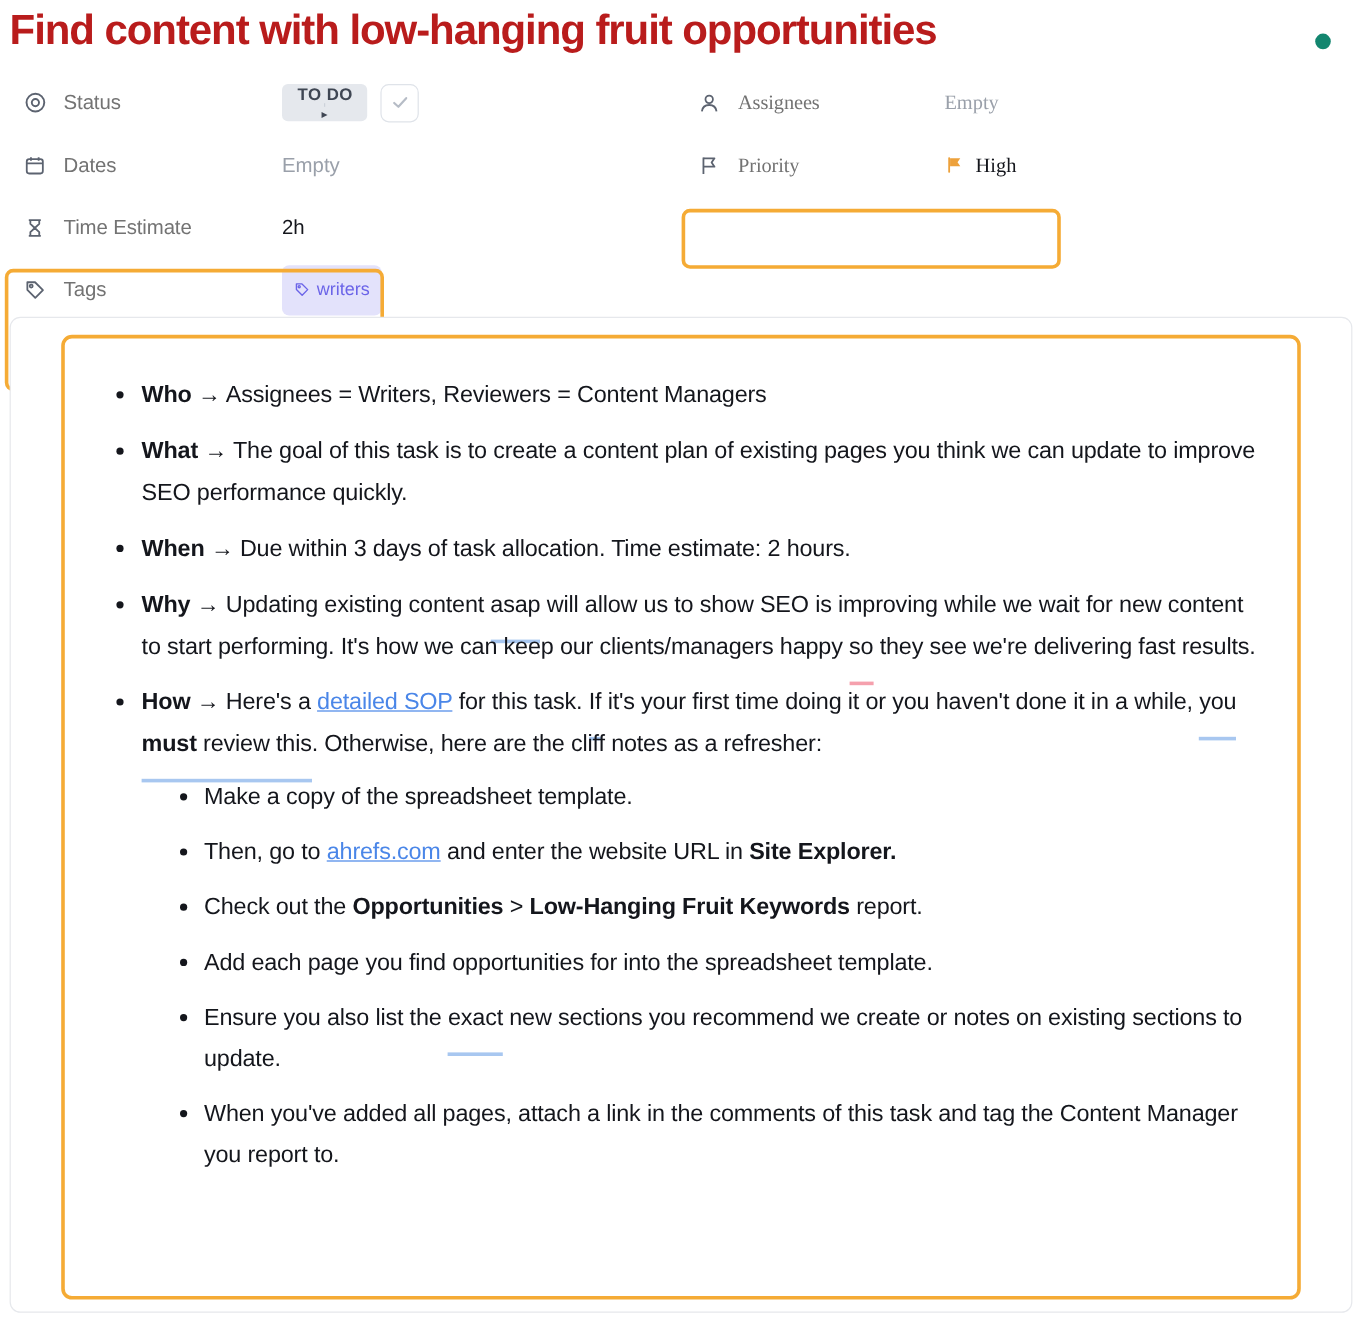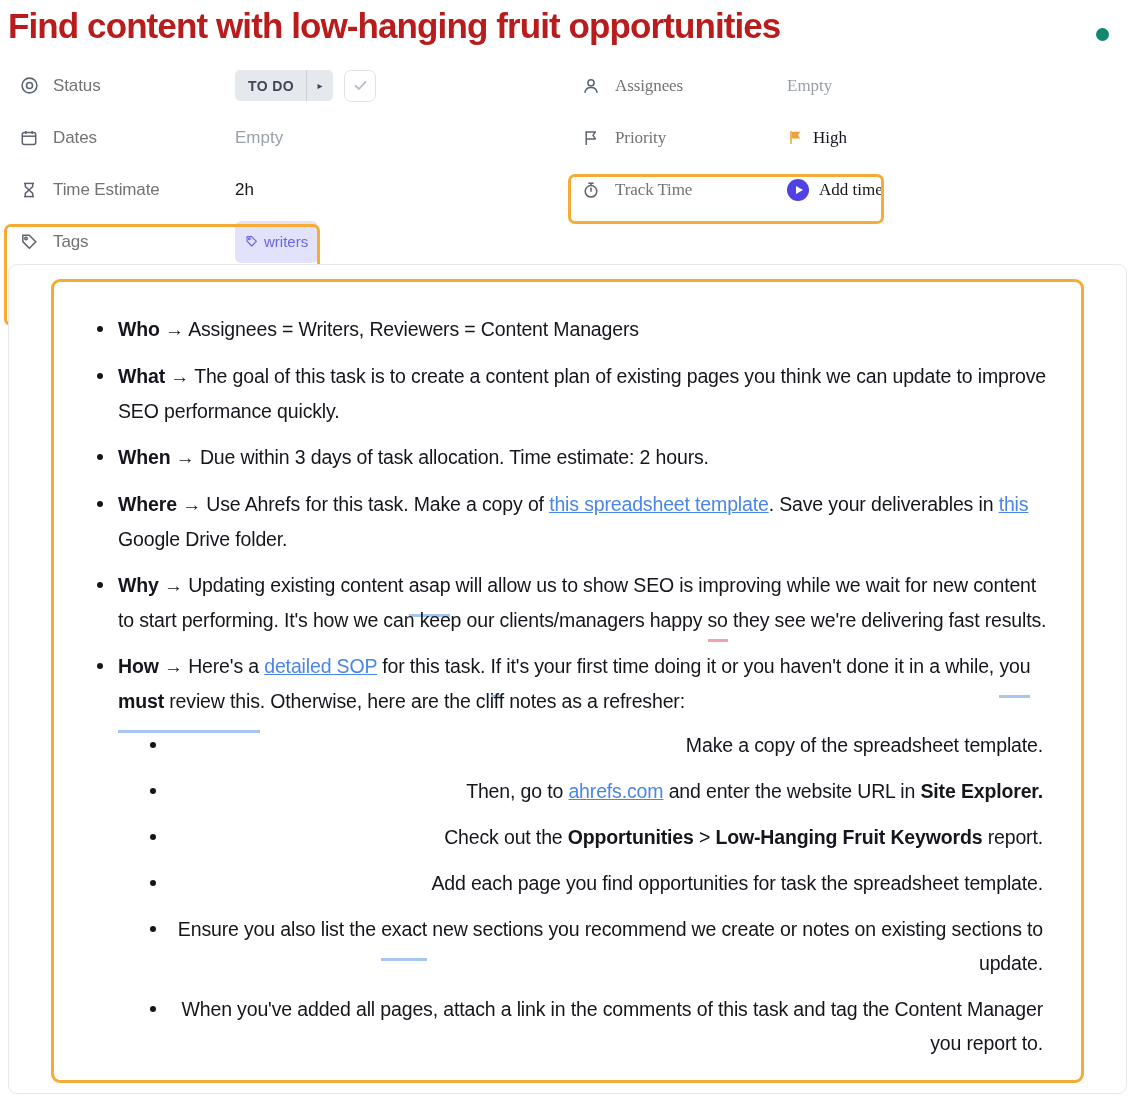--- a/index.html
+++ b/index.html
@@ -56,21 +56,21 @@
     font-size: 17px; color:#737373; letter-spacing:-0.1px;
     width: 182px; flex:0 0 auto;
   }
   .col-right .meta-label { width: 172px; }
   .meta-value { font-size: 17px; color:#14161c; display:flex; align-items:center; }
   .meta-value.empty { color:#9aa0aa; }
 
   
   .status-pill {
     display:inline-flex; align-items:center;
-    background:#e5e8ed; border-radius:5px; height:31px; overflow:hidden;
+    background:#e5e8ed; border-radius:5px; height:31px; overflow:hidden;flex-direction:column;
   }
   .status-pill .txt {
     font-size: 14px; font-weight: bold; letter-spacing: 0.4px;
     color:#3f4653; padding: 0 12px 0 13px;
   }
   .status-pill .sep { width:1px; height:31px; background:#ccd2da; }
   .status-pill .car {
     width: 26px; display:flex; align-items:center; justify-content:center;
     color:#3f4653; font-size:10px;
   }
@@ -142,21 +142,21 @@
     line-height: 34px;
     color:#14161c;
     margin-bottom: 12px;
     letter-spacing: -0.15px;
   }
   .l1 > li::before {
     content:"";
     position:absolute; left: 19px; top: 14px;
     width:6px; height:6px; border-radius:50%; background:#14161c;
   }
-  .l2 { margin-top: 10px; text-align: right; }
+  .l2 { margin-top: 10px; }
   .l2 > li {
     position:relative;
     padding-left: 42px;
     font-size: 19.5px;
     line-height: 34px;
     margin-bottom: 12px;
     letter-spacing: -0.15px;
   }
   .l2 > li::before {
     content:"";
@@ -164,21 +164,21 @@
     width:6px; height:6px; border-radius:50%; background:#14161c;
   }
   b, strong { font-weight: bold; }
   a.lnk { color:#4a86e8; text-decoration: underline; }
   .u-blue {
     border-bottom: 3px solid #a8c7f0;
     padding-bottom: 18px;
   }
   .u-pink {
     border-bottom: 3px solid #f5a0ad;
-    padding-bottom: 8px;
+    padding-bottom: 18px;
   }
   .arrow { font-size:19px; }
 </style>
 </head>
 <body>
 
 <div class="title-row">
   <h1 class="page-title">Find content with low-hanging fruit opportunities</h1>
   <div class="status-dot"></div>
 </div>
@@ -280,37 +280,20 @@
         <span class="flag-ico">
           <svg width="17" height="17" viewBox="0 0 18 18" fill="currentColor">
             <rect x="3.4" y="2.2" width="1.6" height="13.6" rx="0.6"></rect>
             <path d="M5 3 L14 3 L11.6 6.5 L14 10 L5 10 Z"></path>
           </svg>
         </span>
         <span>High</span>
       </span>
     </div>
 
-    <div class="meta-row">
-      <span class="meta-icon">
-        <svg width="18" height="18" viewBox="0 0 18 18" fill="none" stroke="currentColor" stroke-width="1.5" stroke-linecap="round">
-          <circle cx="9" cy="10.3" r="5.8"></circle>
-          <line x1="9" y1="10.3" x2="9" y2="7.2"></line>
-          <line x1="9" y1="2.3" x2="9" y2="4.4"></line>
-          <line x1="6.9" y1="2.3" x2="11.1" y2="2.3"></line>
-        </svg>
-      </span>
-      <span class="meta-label">Track Time</span>
-      <span class="meta-value">
-        <span class="play-circle">
-            <span class="tri"></span>
-          </span>
-        <span>Add time</span>
-      </span>
-    </div>
   </div>
 
   <div class="hl" id="hl-left"></div>
   <div class="hl" id="hl-prio"></div>
 </div>
 
 <div class="desc-outer">
   <div class="desc-box">
     <ul class="l1">
 
@@ -325,25 +308,20 @@
         <span class="arrow">→</span>
         <span>The goal of this task is to create a content plan of existing pages you think we can update to improve SEO performance quickly.</span>
       </li>
 
       <li>
         <b>When</b>
         <span class="arrow">→</span>
         <span>Due within 3 days of task allocation. Time estimate: 2 hours.</span>
       </li>
 
-      <li>
-        <b>Where</b>
-        <span class="arrow">→</span>
-        <span>Use Ahrefs for this task. Make a copy of </span><a class="lnk">this spreadsheet template</a><span>. Save your deliverables in </span><a class="lnk">this</a><span> Google Drive folder.</span>
-      </li>
 
       <li>
         <b>Why</b>
         <span class="arrow">→</span>
         <span>Updating existing content </span><span class="u-blue">asap</span><span> will allow us to show SEO is improving while we wait for new content to start performing. It's how we can keep our clients/managers happy </span><span class="u-pink">so</span><span> they see we're delivering fast results.</span>
       </li>
 
       <li>
         <b>How</b>
         <span class="arrow">→</span>
@@ -357,21 +335,21 @@
 
           <li>
             <span>Then, go to </span><a class="lnk">ahrefs.com</a><span> and enter the website URL in </span><b>Site Explorer.</b>
           </li>
 
           <li>
             <span>Check out the </span><b>Opportunities</b><span> &gt; </span><b>Low-Hanging Fruit Keywords</b><span> report.</span>
           </li>
 
           <li>
-            <span>Add each page you find opportunities for task the spreadsheet template.</span>
+            <span>Add each page you find opportunities for into the spreadsheet template.</span>
           </li>
 
           <li>
             <span>Ensure you also list the </span><span class="u-blue">exact</span><span> new sections you recommend we create or notes on existing sections to update.</span>
           </li>
 
           <li>
             <span>When you've added all pages, attach a link in the comments of this task and tag the Content Manager you report to.</span>
           </li>
 

